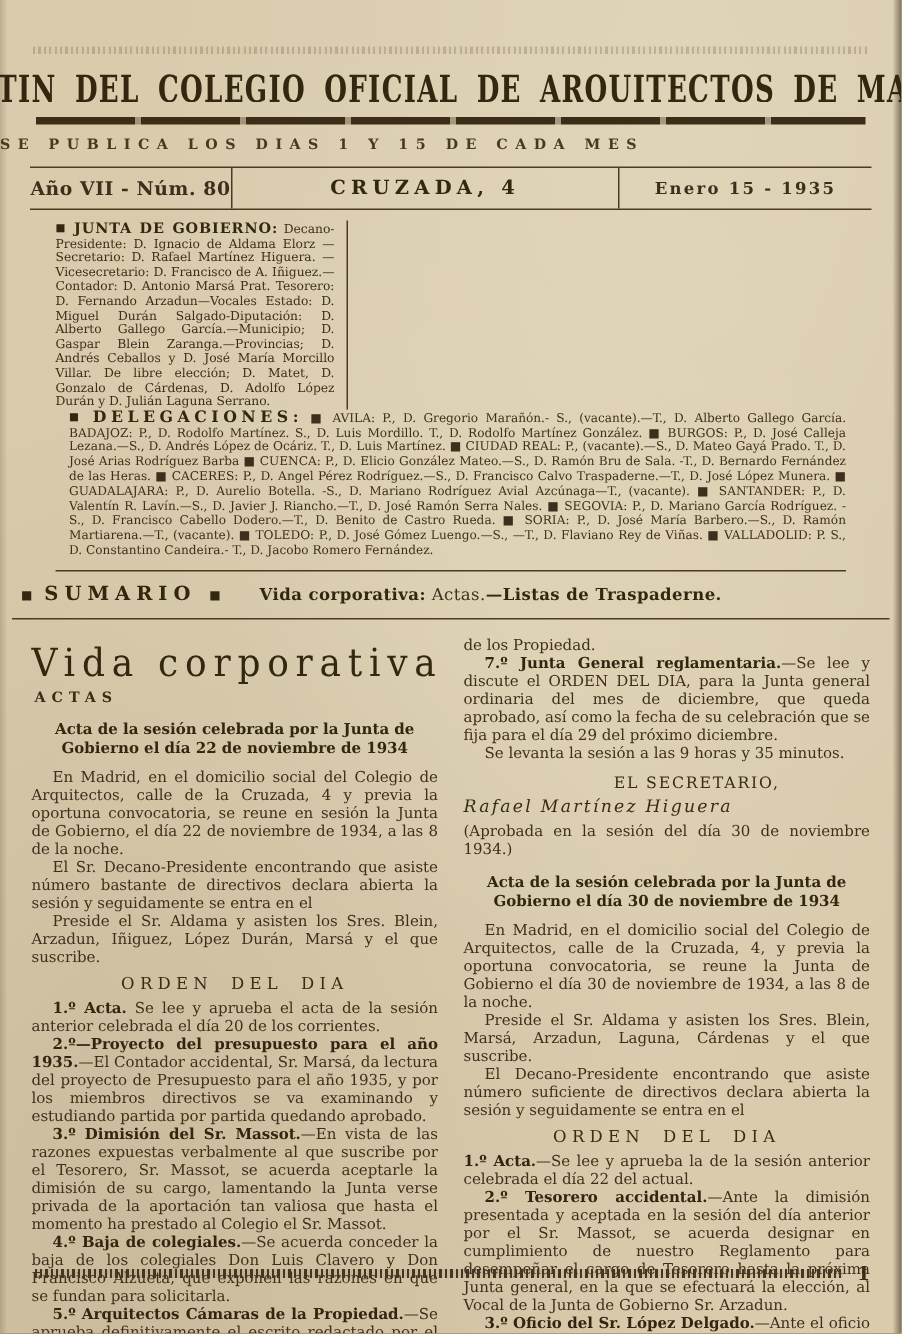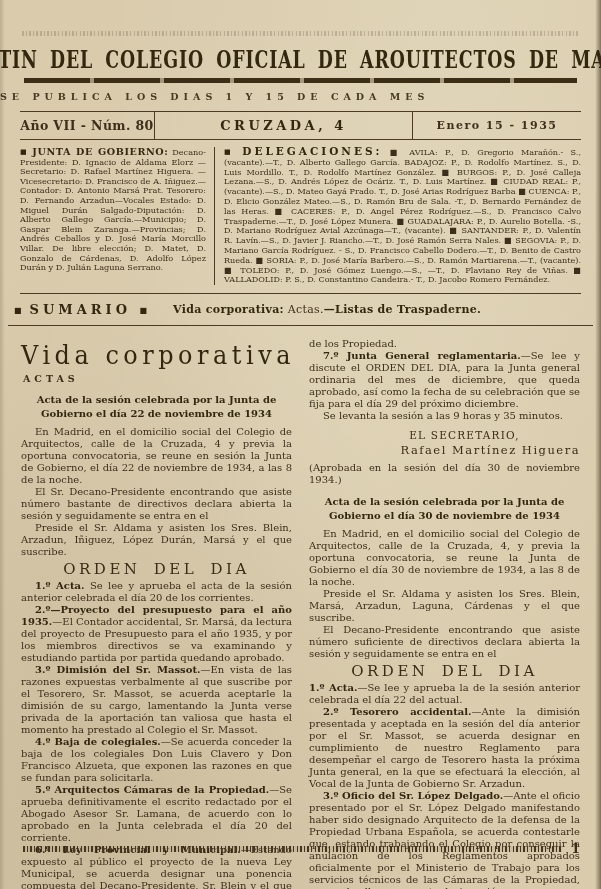--- a/index.html
+++ b/index.html
@@ -57,23 +57,24 @@
   }
   .issue-row .cell{display:flex;align-items:center;justify-content:center;font-weight:bold;}
   .cell.c1{width:134px;border-right:1.2px solid #4c3a22;font-size:12.5px;letter-spacing:0.4px;}
   .cell.c2{flex:1;gap:7px;}
   .cell.c3{width:168px;border-left:1.2px solid #4c3a22;font-size:11px;letter-spacing:1.5px;}
   .admin-label{font-variant:small-caps;font-weight:normal;font-size:10.5px;letter-spacing:1px;color:#453520;}
   .admin-value{font-size:13px;letter-spacing:3.5px;font-weight:bold;color:#33270f;}
 
   
   .info-box{
-    margin:0 20px;display:flex;
+    margin:0 37px;display:flex;
     padding:7px 0 8px 0;
     border-bottom:1.2px solid #4c3a22;
+    flex-direction:column;
   }
   .info-box p{margin:0;text-align:justify;}
   .ib-left{width:186px;padding-right:8px;border-right:1.2px solid #4c3a22;
     font-size:8.2px;line-height:9.6px;}
   .ib-right{flex:1;padding-left:9px;font-size:8.1px;line-height:9.8px;}
   .ib-head{font-weight:bold;color:#33270f;}
   .ib-left .ib-head{font-size:9.6px;letter-spacing:0.6px;}
   .ib-right .ib-head{font-size:10.5px;letter-spacing:3px;}
   .sq{font-size:7px;vertical-align:1px;margin-right:4px;}
 
@@ -99,28 +100,28 @@
   .para{margin:0;font-size:10px;line-height:12px;text-align:justify;color:#3e2f1c;}
   .para b{color:#332611;}
   .para.indent{text-indent:14px;}
   .para.noindent{text-indent:0;}
   .para.heading{
     font-weight:bold;text-align:center;text-indent:0;
     font-size:10px;line-height:13.5px;margin:9px 4px 6px 4px;color:#33270f;
   }
   .para.orden{
     text-align:center;text-indent:0;letter-spacing:3.5px;word-spacing:5px;
-    font-size:15px;margin:5px 0 5px 0;color:#3b2c16;
+    font-size:11px;margin:5px 0 5px 0;color:#3b2c16;
   }
   .para.role{
     text-align:center;text-indent:0;letter-spacing:1.2px;font-size:10.5px;
     margin:7px 0 3px 40px;color:#3b2c16;
   }
   .para.name{
-    text-align:right;text-indent:0;font-size:11.5px;
+    text-align:left;text-indent:0;font-style:italic;font-size:11.5px;
     letter-spacing:1.5px;margin:3px 0 6px 0;color:#3b2c16;
   }
 
   
   footer{
     position:absolute;left:23px;right:21px;bottom:33px;
     display:flex;align-items:center;gap:9px;
   }
   .footer-band{flex:1;}
   .page-number{font-weight:bold;font-size:12.5px;color:#3b2c16;}

